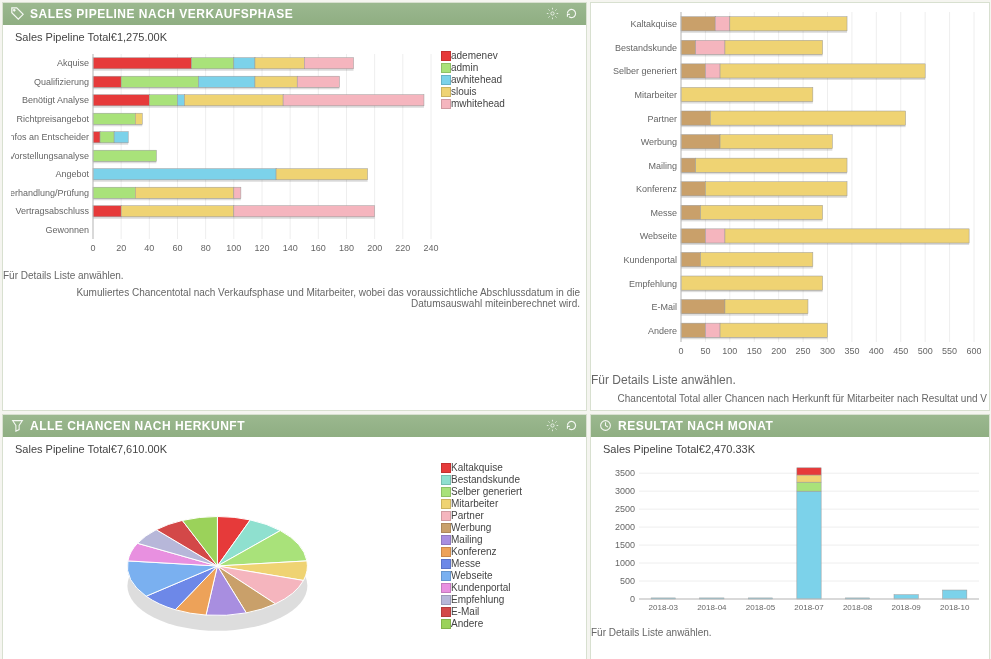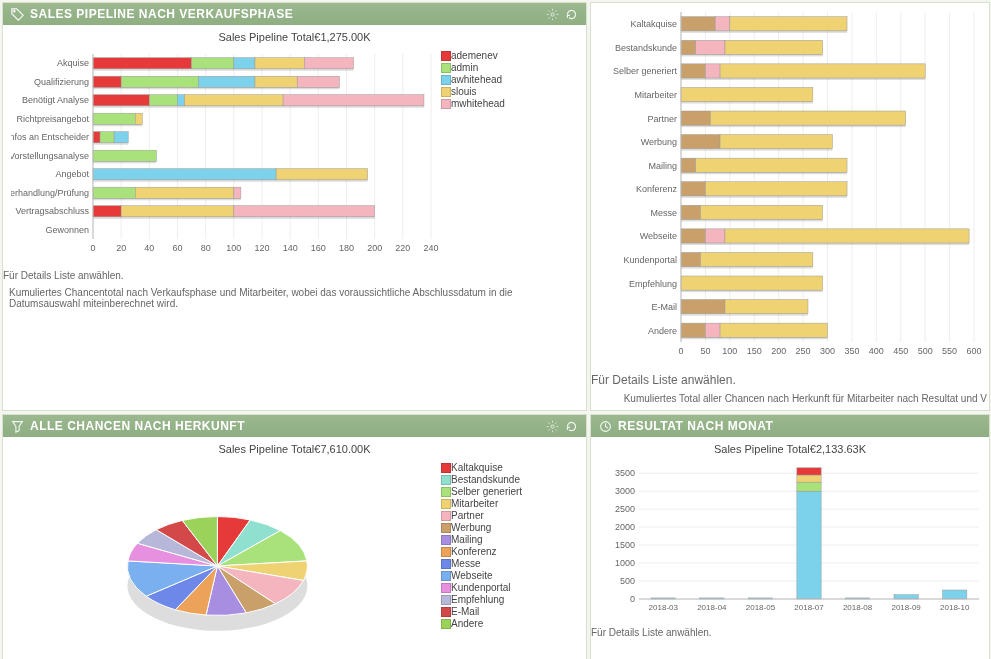--- a/index.html
+++ b/index.html
@@ -23,30 +23,30 @@
     display: flex;
     flex-direction: column;
   }
   .panel-header {
     background: linear-gradient(#9bb88f,#8fae82);
     color: #fff;
     font-weight: bold;
     font-size: 12px;
     padding: 4px 8px;
     display: flex;
-    align-items: center;
+    align-items: flex-start;
     gap: 6px;
     letter-spacing: .5px;
   }
   .panel-header .title { flex: 1; text-transform: uppercase; }
   .hicon { width:13px; height:13px; display:inline-block; opacity:.9; }
   .hicon svg { width:100%; height:100%; fill:#fff; stroke:#fff; }
-  .chart-title { text-align:center; font-size:11px; color:#444; padding:6px 4px 2px; }
+  .chart-title { text-align:left; font-size:11px; color:#444; padding:6px 12px 2px; }
   .chart-sub { text-align:left; font-size:10px; color:#666; padding:2px 0 4px; }
-  .chart-foot { text-align:left; font-size:10px; color:#666; padding:2px 6px 6px; }
+  .chart-foot { text-align:right; font-size:10px; color:#666; padding:2px 6px 6px; }
   .chart-body { display:flex; align-items:flex-start; padding:4px 8px; }
   .plot { position:relative; }
   .legend { font-size:10px; color:#444; }
   .legend-item { display:flex; align-items:center; margin:1px 0; }
   .swatch { width:10px; height:10px; border:1px solid rgba(0,0,0,.15); }
   .barseg { stroke:#999; stroke-width:.5; }
 </style>
 </head>
 <body>
 
@@ -296,21 +296,21 @@
           <rect x="82" y="330.28571428571433" width="24.416666666666664" height="2" fill="#0002"></rect>
           <rect x="106.41666666666666" y="316.14285714285717" width="14.65" height="14.142857142857144" fill="#f5b5be" class="barseg"></rect>
           <rect x="106.41666666666666" y="330.28571428571433" width="14.65" height="2" fill="#0002"></rect>
           <rect x="121.06666666666666" y="316.14285714285717" width="107.43333333333332" height="14.142857142857144" fill="#efd373" class="barseg"></rect>
           <rect x="121.06666666666666" y="330.28571428571433" width="107.43333333333332" height="2" fill="#0002"></rect>
           <text x="78" y="326.75" text-anchor="end" font-size="9" fill="#666">Andere</text>
           <line x1="82" x2="82" y1="5" y2="335" stroke="#bbb"></line>
         </svg>
     </div>
     <div class="chart-sub" style="font-size:12px">Für Details Liste anwählen.</div>
-    <div class="chart-foot" style="text-align:right;padding-right:2px">Kumuliertes Total aller Chancen nach Herkunft für Mitarbeiter nach Resultat und V</div>
+    <div class="chart-foot" style="text-align:right;padding-right:2px">Chancentotal Total aller Chancen nach Herkunft für Mitarbeiter nach Resultat und V</div>
   </div>
 
   <div class="panel">
     <div class="panel-header">
       <span class="hicon"><svg viewBox="0 0 16 16">
             <path d="M2 2h12l-4 6v5l-4 2v-7z" fill="none" stroke="#fff" stroke-width="1.3"></path>
           </svg></span>
       <span class="title">ALLE CHANCEN NACH HERKUNFT</span>
       <span class="hicon"><svg viewBox="0 0 16 16">
             <circle cx="8" cy="8" r="2" fill="none" stroke="#fff"></circle>
@@ -403,21 +403,21 @@
   </div>
 
   <div class="panel">
     <div class="panel-header">
       <span class="hicon"><svg viewBox="0 0 16 16">
             <circle cx="8" cy="8" r="6" fill="none" stroke="#fff" stroke-width="1.3"></circle>
             <path d="M8 4v4l3 2" stroke="#fff" fill="none" stroke-width="1.3"></path>
           </svg></span>
       <span class="title">RESULTAT NACH MONAT</span>
     </div>
-    <div class="chart-title">Sales Pipeline Total€2,133.63K</div>
+    <div class="chart-title">Sales Pipeline Total€2,470.33K</div>
     <div class="chart-body">
       <svg id="chart4" class="plot" width="385" height="160">
           <line x1="40" x2="380" y1="138" y2="138" stroke="#eee"></line>
           <text x="36" y="141" text-anchor="end" font-size="9" fill="#666">0</text>
           <line x1="40" x2="380" y1="120.02702702702703" y2="120.02702702702703" stroke="#eee"></line>
           <text x="36" y="123.02702702702703" text-anchor="end" font-size="9" fill="#666">500</text>
           <line x1="40" x2="380" y1="102.05405405405405" y2="102.05405405405405" stroke="#eee"></line>
           <text x="36" y="105.05405405405405" text-anchor="end" font-size="9" fill="#666">1000</text>
           <line x1="40" x2="380" y1="84.08108108108108" y2="84.08108108108108" stroke="#eee"></line>
           <text x="36" y="87.08108108108108" text-anchor="end" font-size="9" fill="#666">1500</text>

